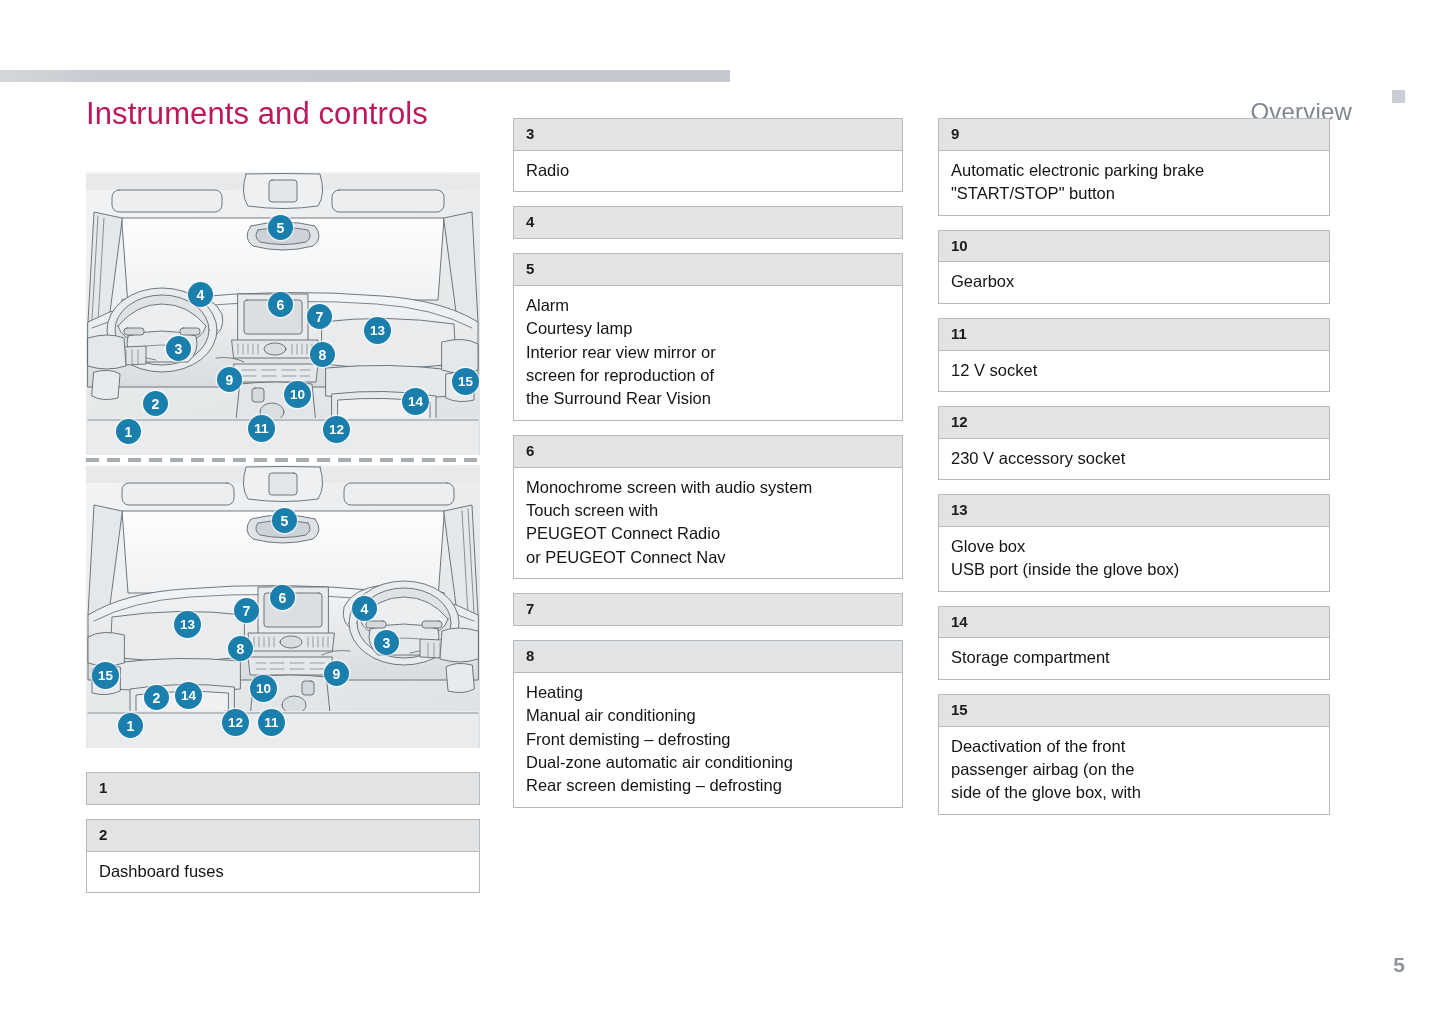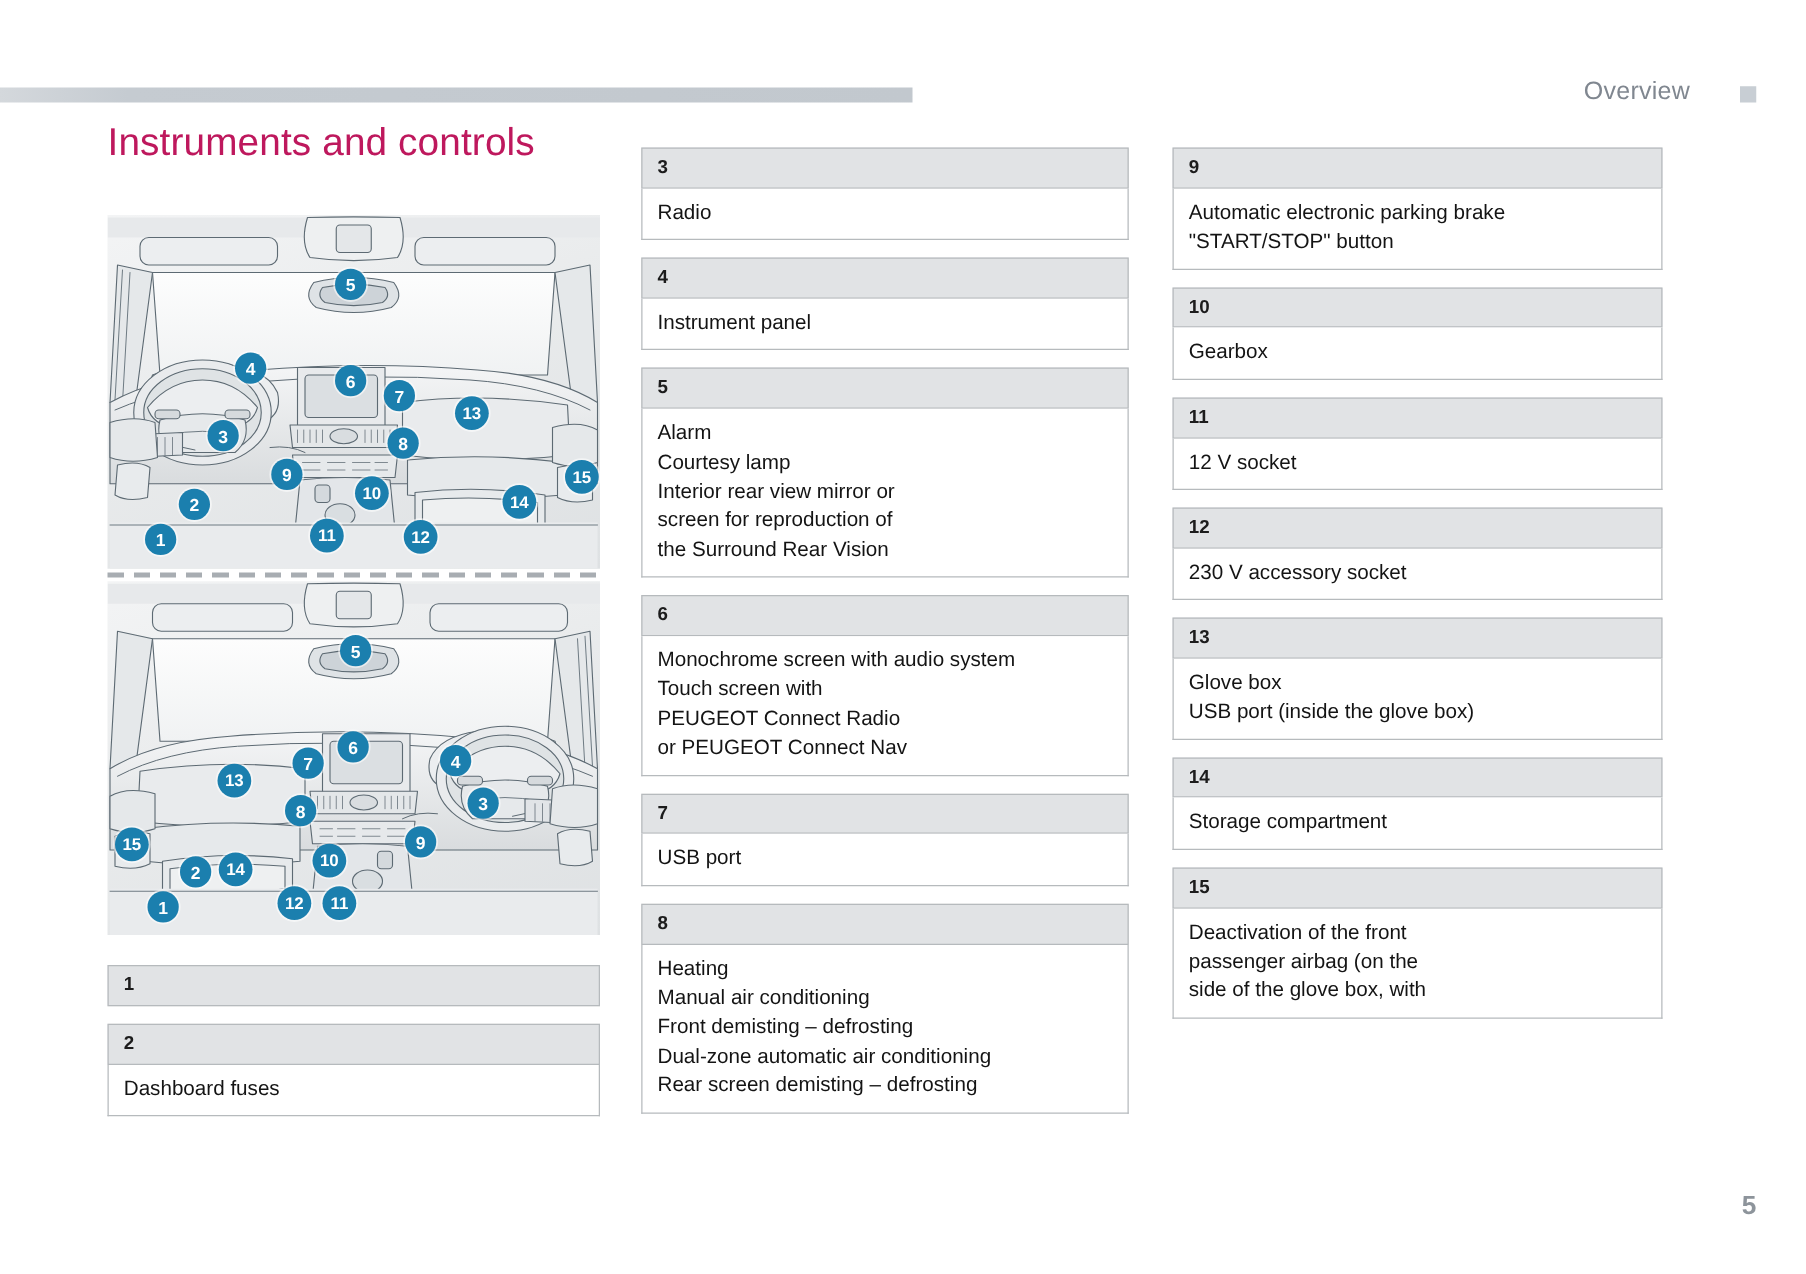--- a/index.html
+++ b/index.html
@@ -15,22 +15,23 @@
   .header-bar {
     position: absolute; left: 0; top: 70px;
     width: 730px; height: 12px;
     background: linear-gradient(to right, #d4d8dc 0%, #c5cbd1 14%, #c2c8ce 100%);
   }
   .header-right {
     position: absolute; right: 40px; top: 62px;
     display: flex; align-items: center; gap: 40px;
   }
   .header-title {
-    font-size: 20px; color: #808790; letter-spacing: 0.2px;
+    font-size: 24px; color: #808790; letter-spacing: 0.2px;
     font-family: "Liberation Sans", sans-serif;
+    margin-top: 36px;
   }
   .header-square {
     width: 13px; height: 13px; background: #c8ced4; margin-top: 4px;
   }
 
   
   .page-title {
     position: absolute; left: 86px; top: 96px;
     font-size: 31px; color: #be185d; font-weight: 400;
     letter-spacing: 0.1px;
@@ -333,23 +334,20 @@
 
   <div class="col-mid">
     <div class="tbl">
       <div class="th">3</div>
       <div class="td">
         <div>Radio</div>
       </div>
     </div>
     <div class="tbl">
       <div class="th">4</div>
-      <div class="td">
-        <div>Instrument panel</div>
-      </div>
     </div>
     <div class="tbl">
       <div class="th">5</div>
       <div class="td">
         <div>Alarm</div>
         <div>Courtesy lamp</div>
         <div>Interior rear view mirror or</div>
         <div>screen for reproduction of</div>
         <div>the Surround Rear Vision</div>
       </div>
@@ -358,23 +356,20 @@
       <div class="th">6</div>
       <div class="td">
         <div>Monochrome screen with audio system</div>
         <div>Touch screen with</div>
         <div>PEUGEOT Connect Radio</div>
         <div>or PEUGEOT Connect Nav</div>
       </div>
     </div>
     <div class="tbl">
       <div class="th">7</div>
-      <div class="td">
-        <div>USB port</div>
-      </div>
     </div>
     <div class="tbl">
       <div class="th">8</div>
       <div class="td">
         <div>Heating</div>
         <div>Manual air conditioning</div>
         <div>Front demisting – defrosting</div>
         <div>Dual-zone automatic air conditioning</div>
         <div>Rear screen demisting – defrosting</div>
       </div>

